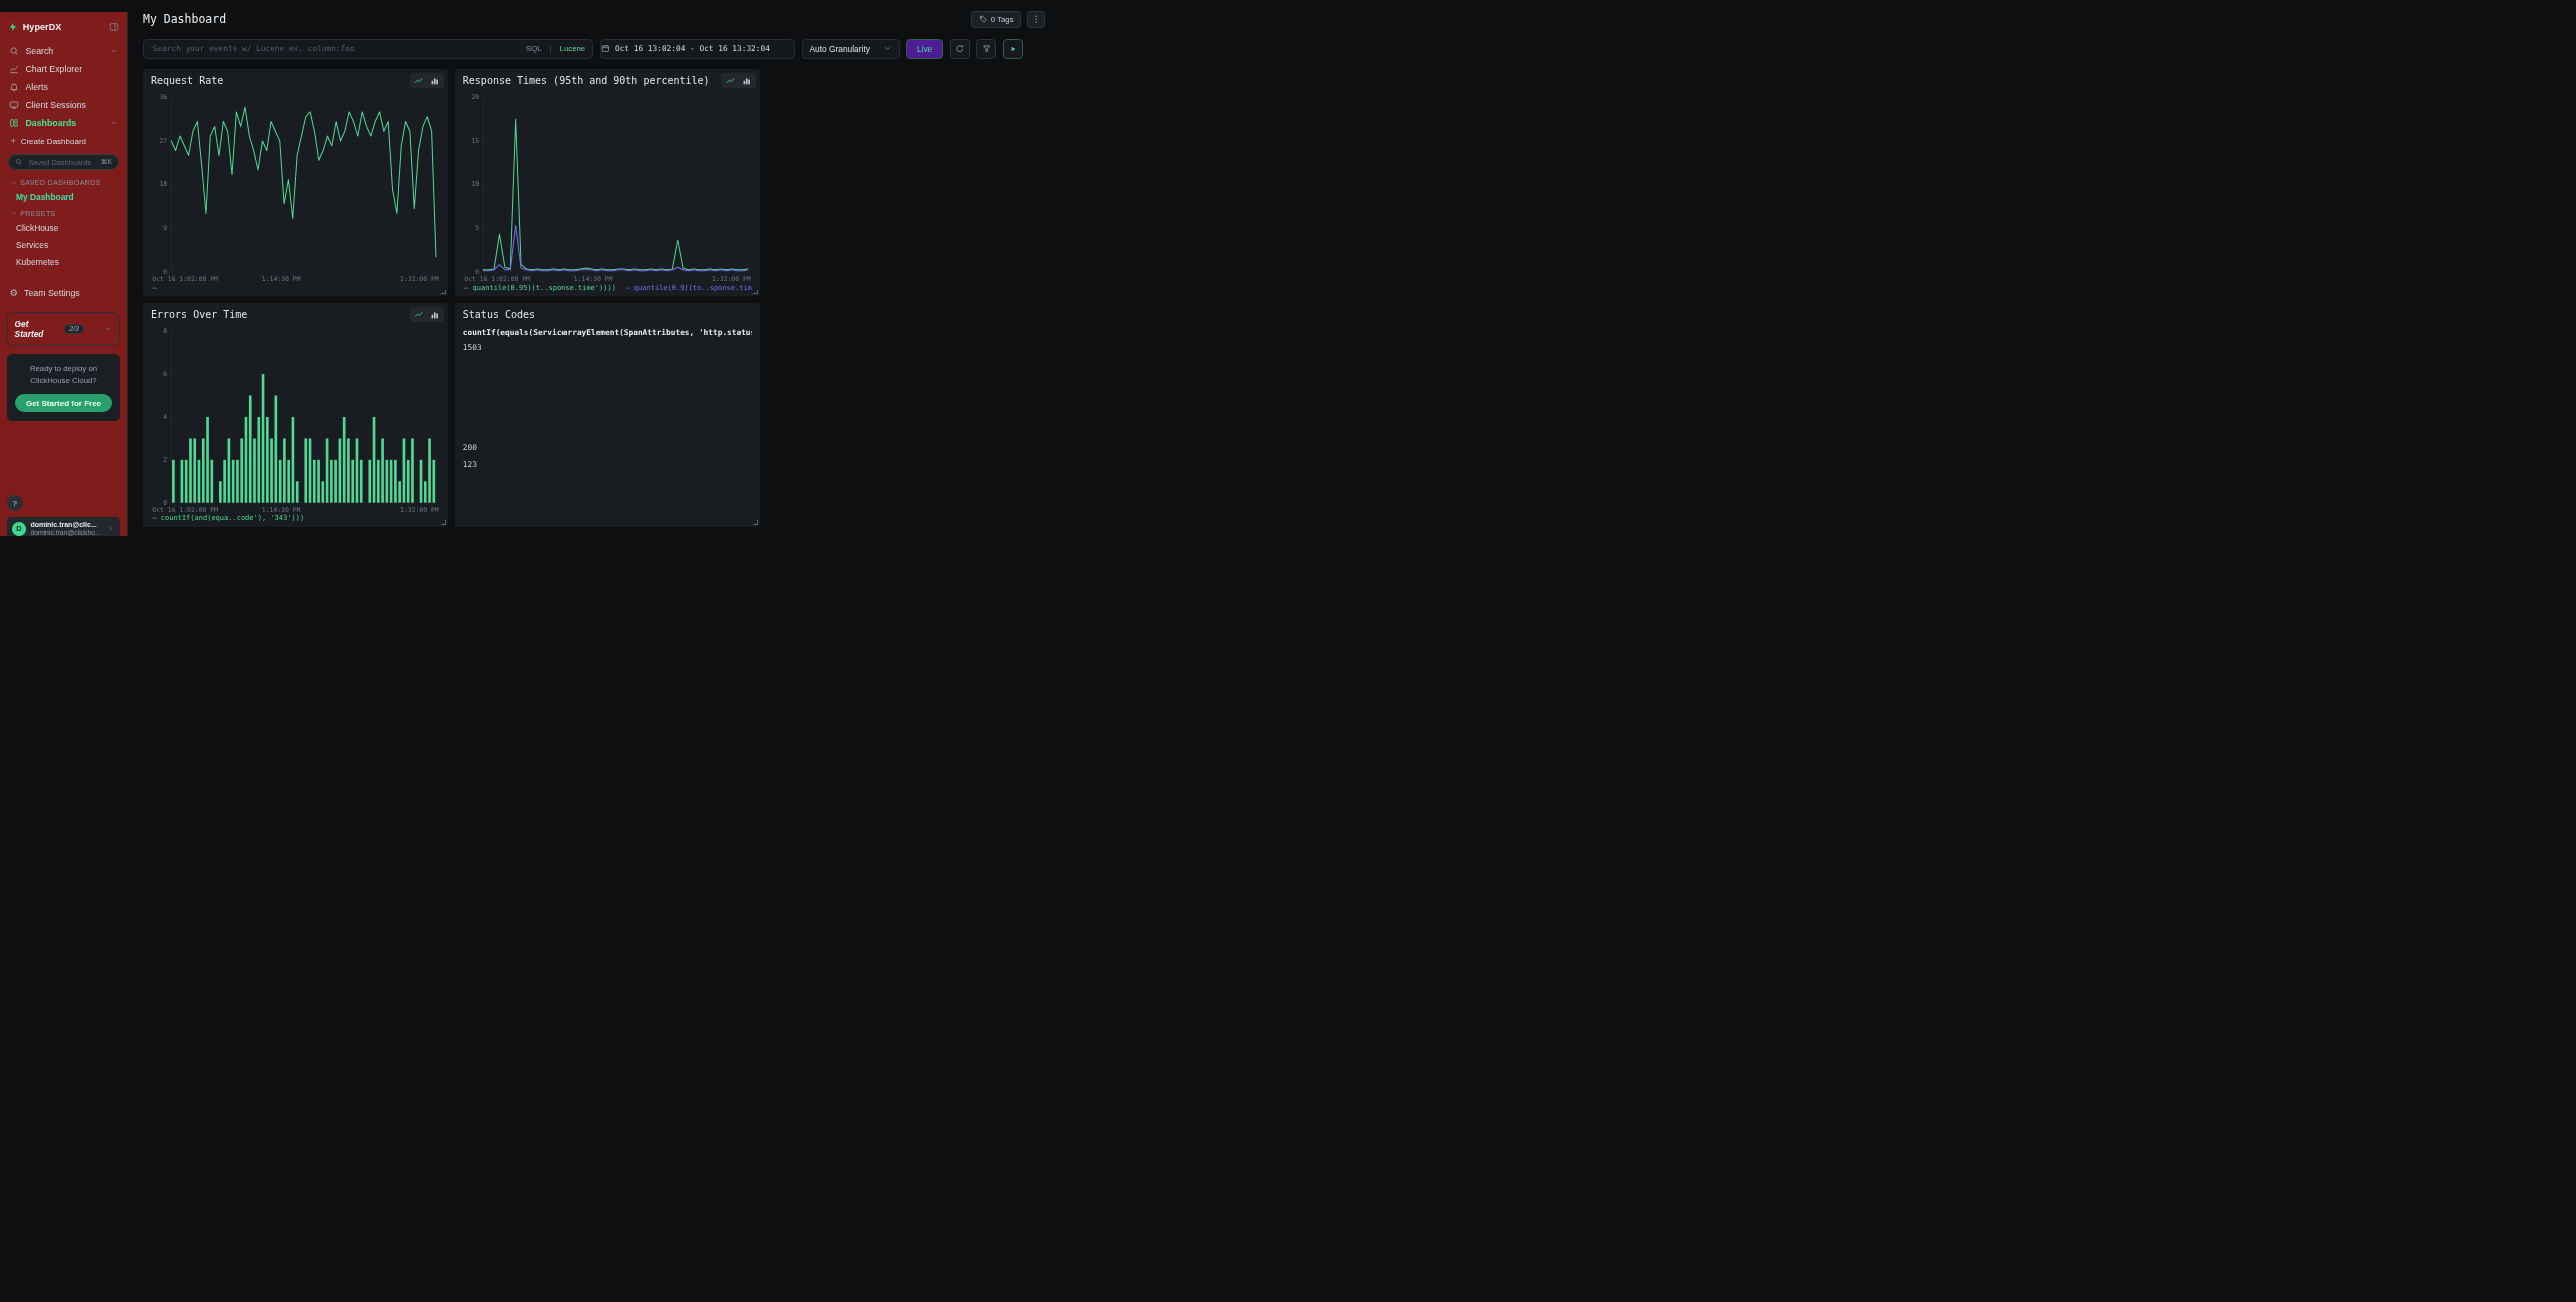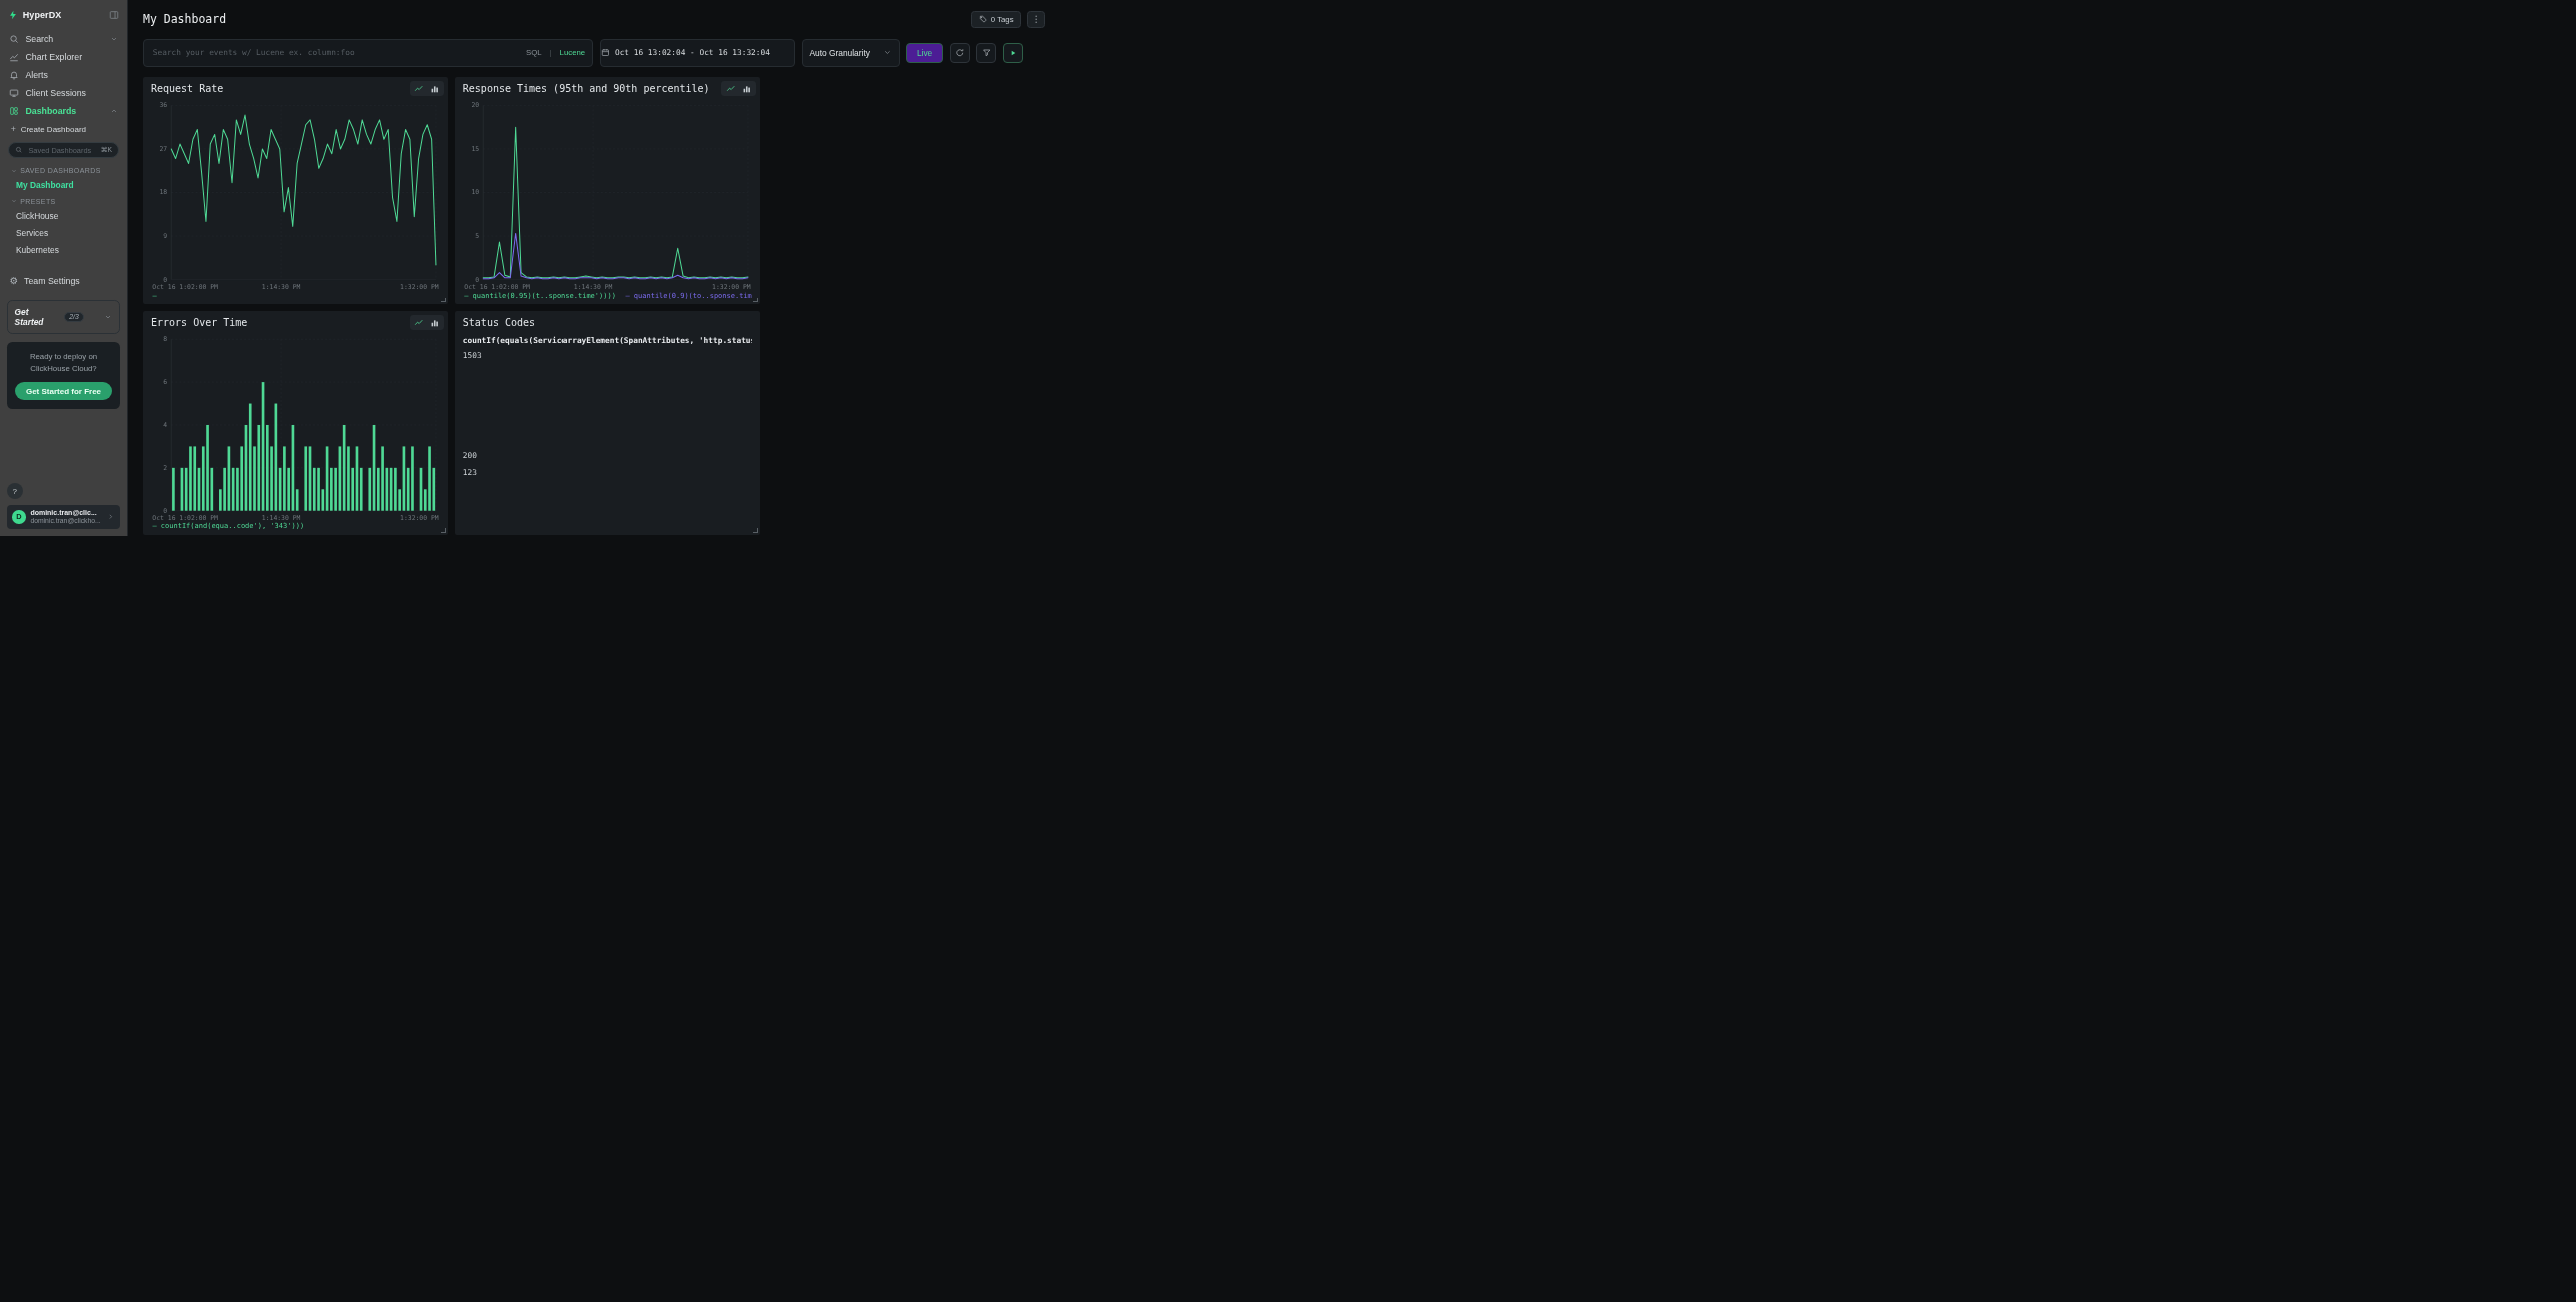--- a/index.html
+++ b/index.html
@@ -6,22 +6,22 @@
   html,body { margin:0; padding:0; }
   body {
     width:1060px; height:536px; overflow:hidden;
     background:#0d0f11; color:#e8eaed;
     font-family:"Liberation Sans", sans-serif;
     display:flex;
   }
   svg.ic { display:block; }
 
   
-  .sidebar { width:128px; min-width:128px; height:100%; background:#404040;
-    border-right:0.7px solid #22262a; display:flex; flex-direction:column; }
+  .sidebar { width:128px; min-width:128px; height:100%; background:#7f1d1d;
+    border-right:0.7px solid #22262a; display:flex; flex-direction:column;margin-top:12px; }
   .brand-row { display:flex; align-items:center; gap:4.7px; padding:9.5px 8px 6.8px; }
   .brand-name { font-weight:700; font-size:9px; letter-spacing:0.1px; color:#f1f3f5; }
   .collapse-btn { margin-left:auto; color:#868d93; cursor:pointer; background:none; border:0; padding:0; }
   .nav { padding:4px 4px 0; }
   .nav-item { display:flex; align-items:center; gap:6px; padding:4px 5.4px; font-size:8.8px;
     color:#d6dadd; border-radius:2.7px; cursor:pointer; }
   .nav-item .nv-icon { width:10px; height:10px; color:#aeb4ba; display:flex; align-items:center; }
   .nav-item.active { color:#49e195; font-weight:700; }
   .nav-item.active .nv-icon { color:#49e195; }
   .nav-chevron { margin-left:auto; color:#868d93; display:flex; }
@@ -71,21 +71,21 @@
   .main-header { display:flex; align-items:center; padding:10.8px 15px 5.4px; }
   .page-title { font-family:"DejaVu Sans Mono",monospace; font-size:11.5px; color:#eceff1; }
   .header-actions { margin-left:auto; display:flex; gap:6px; }
   .tags-btn { display:flex; align-items:center; gap:4px; background:#1c2125; border:0.7px solid #2e343a;
     border-radius:3.4px; padding:2.7px 6.8px; font-size:7.8px; color:#c7cdd2; cursor:pointer;
     font-family:"Liberation Sans",sans-serif; }
   .menu-btn { width:17.6px; height:17px; background:#1c2125; border:0.7px solid #2e343a; border-radius:3.4px;
     color:#c7cdd2; display:flex; align-items:center; justify-content:center; font-size:8.8px; cursor:pointer; }
 
   .toolbar { display:flex; gap:6.8px; padding:5.4px 15px 0; align-items:center; }
-  .field { background:#15191d; border:0.7px solid #262c31; border-radius:4px; height:28px;
+  .field { background:#15191d; border:0.7px solid #262c31; border-radius:4px; height:20px;
     display:flex; align-items:center; }
   .search-box { flex:0 0 450px; padding:0 6.8px; gap:5.4px; }
   .search-box input { flex:1; min-width:0; background:transparent; border:0; outline:0;
     color:#c6ccd1; font-size:7.8px; font-family:"DejaVu Sans Mono",monospace; }
   .search-box input::placeholder { color:#565d63; }
   .lang-toggle { display:flex; gap:8px; font-size:7.8px; align-items:center; white-space:nowrap; }
   .lang-sql { color:#8b9298; cursor:pointer; }
   .lang-div { color:#4a5156; }
   .lang-lucene { color:#4fd995; cursor:pointer; }
   .date-box { flex:0 0 195px; padding:0 0; gap:5.4px; color:#aeb4ba; cursor:pointer; }

